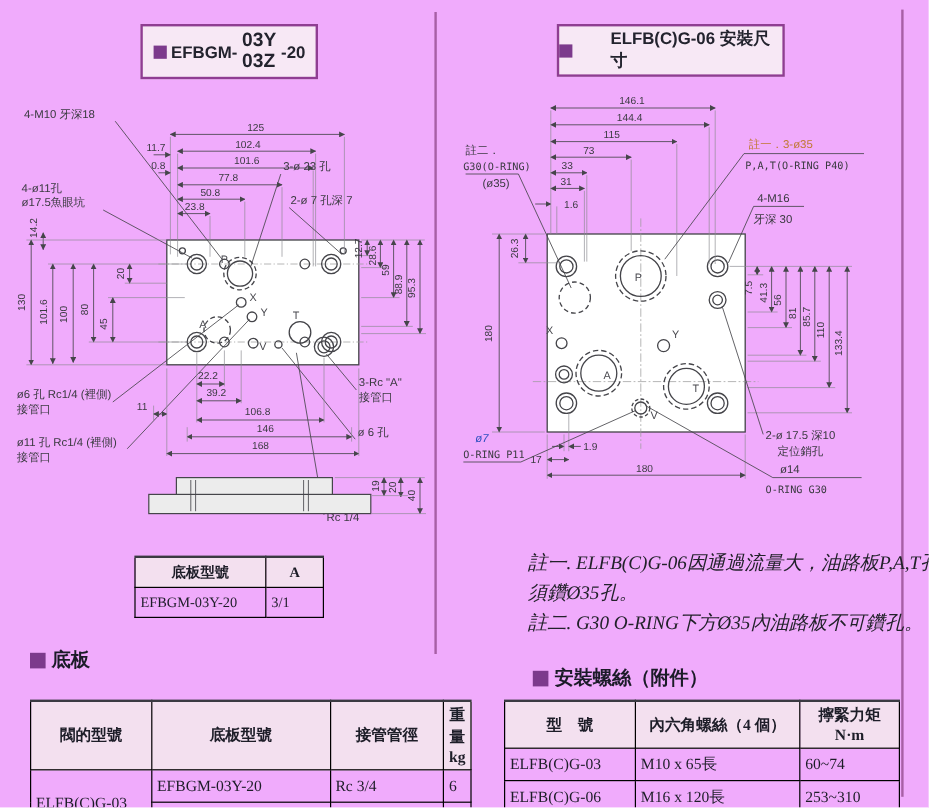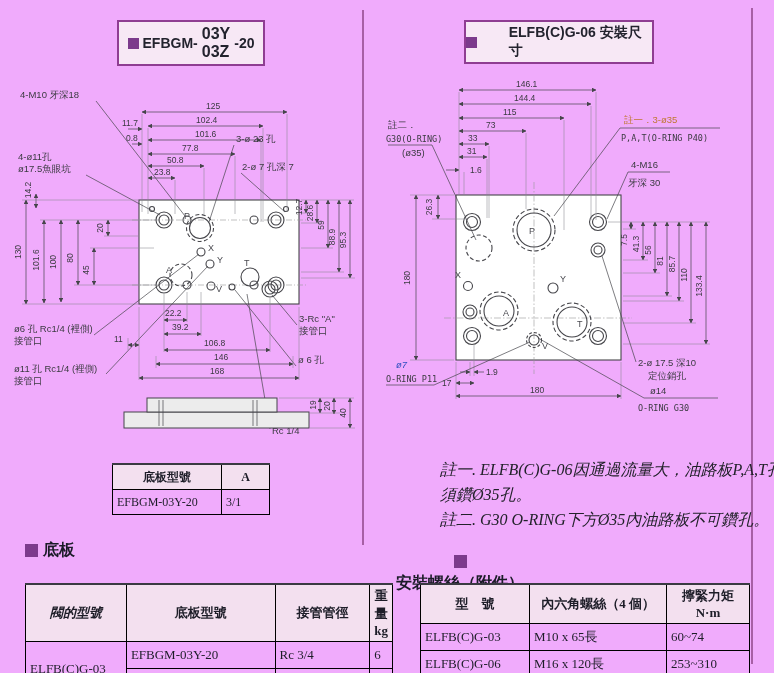--- a/index.html
+++ b/index.html
@@ -471,21 +471,21 @@
 
   <div class="sectitle" style="left:25px;top:540px;">
     <span class="sq"></span>
     <span>底板</span>
   </div>
 
   <div class="bigwrap" style="left:25px;top:583px;">
     <table class="bigtable btop bbot" style="width:368px;">
       <thead>
         <tr>
-          <th style="width:92px;font-style:italic;">閥的型號</th>
+          <th style="width:92px;">閥的型號</th>
           <th style="width:140px;">底板型號</th>
           <th style="width:86px;">接管管徑</th>
           <th>重量kg</th>
         </tr>
       </thead>
       <tbody>
         <tr>
           <td rowspan="2">ELFB(C)G-03</td>
           <td>EFBGM-03Y-20</td>
           <td>Rc 3/4</td>
@@ -493,21 +493,21 @@
         </tr>
         <tr>
           <td>EFBGM-03Z-20</td>
           <td>Rc 1</td>
           <td>6</td>
         </tr>
       </tbody>
     </table>
   </div>
 
-  <div class="sectitle" style="left:396px;top:555px;flex-direction:column;">
+  <div class="sectitle" style="left:444px;top:555px;">
     <span class="sq"></span>
     <span>安裝螺絲（附件）</span>
   </div>
 
   <div class="bigwrap" style="left:420px;top:583px;">
     <table class="bigtable btop bbot" style="width:330px;">
       <thead>
         <tr>
           <th style="width:100px;">型　號</th>
           <th style="width:128px;">內六角螺絲（4 個）</th>

